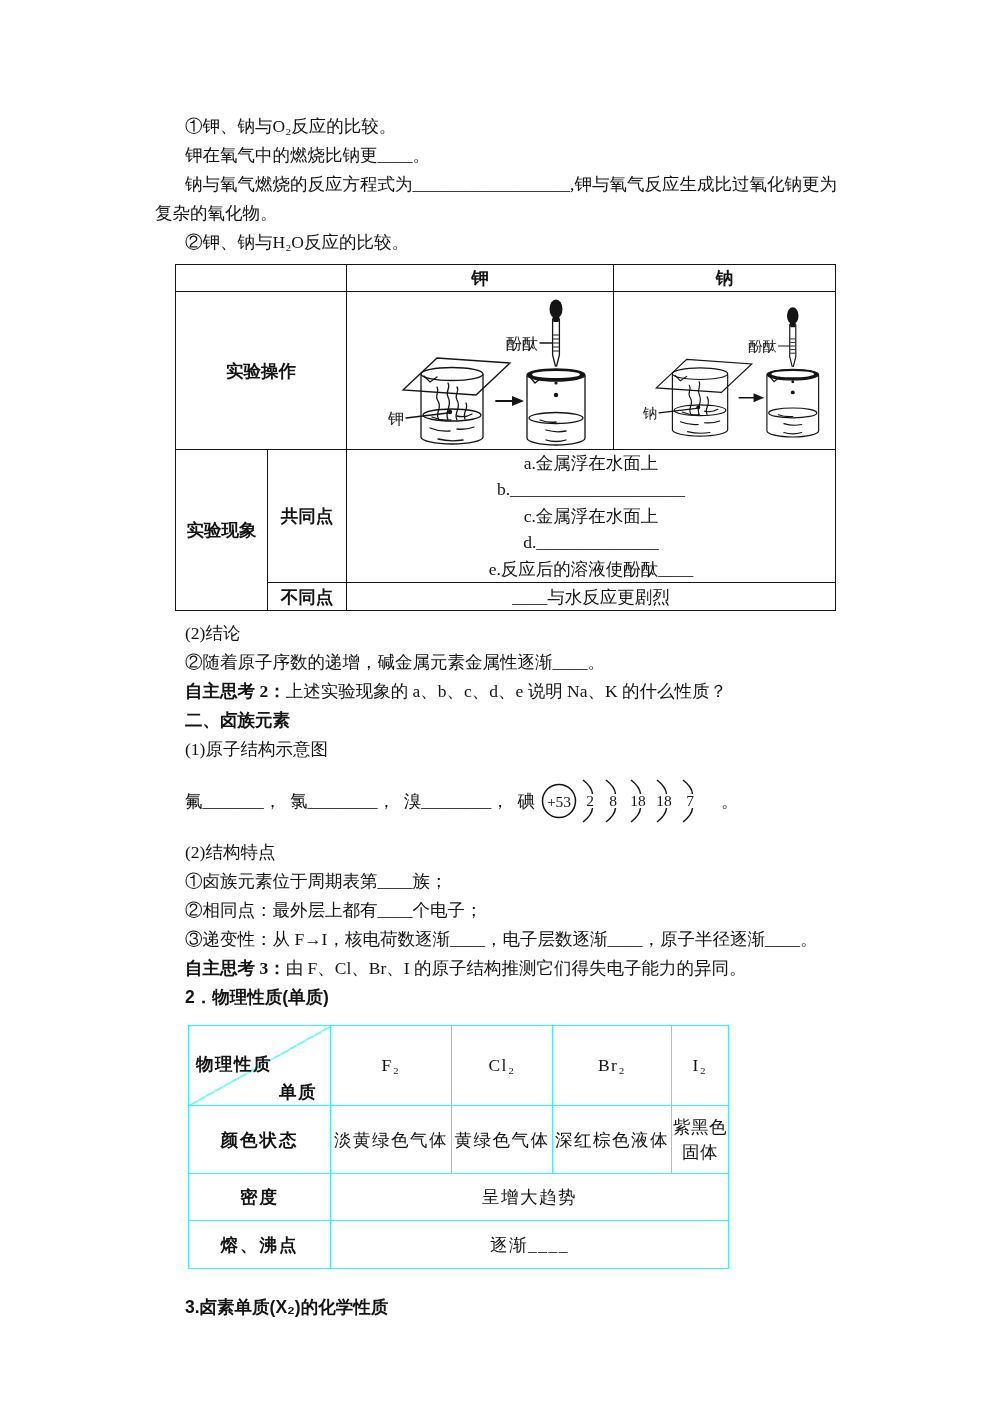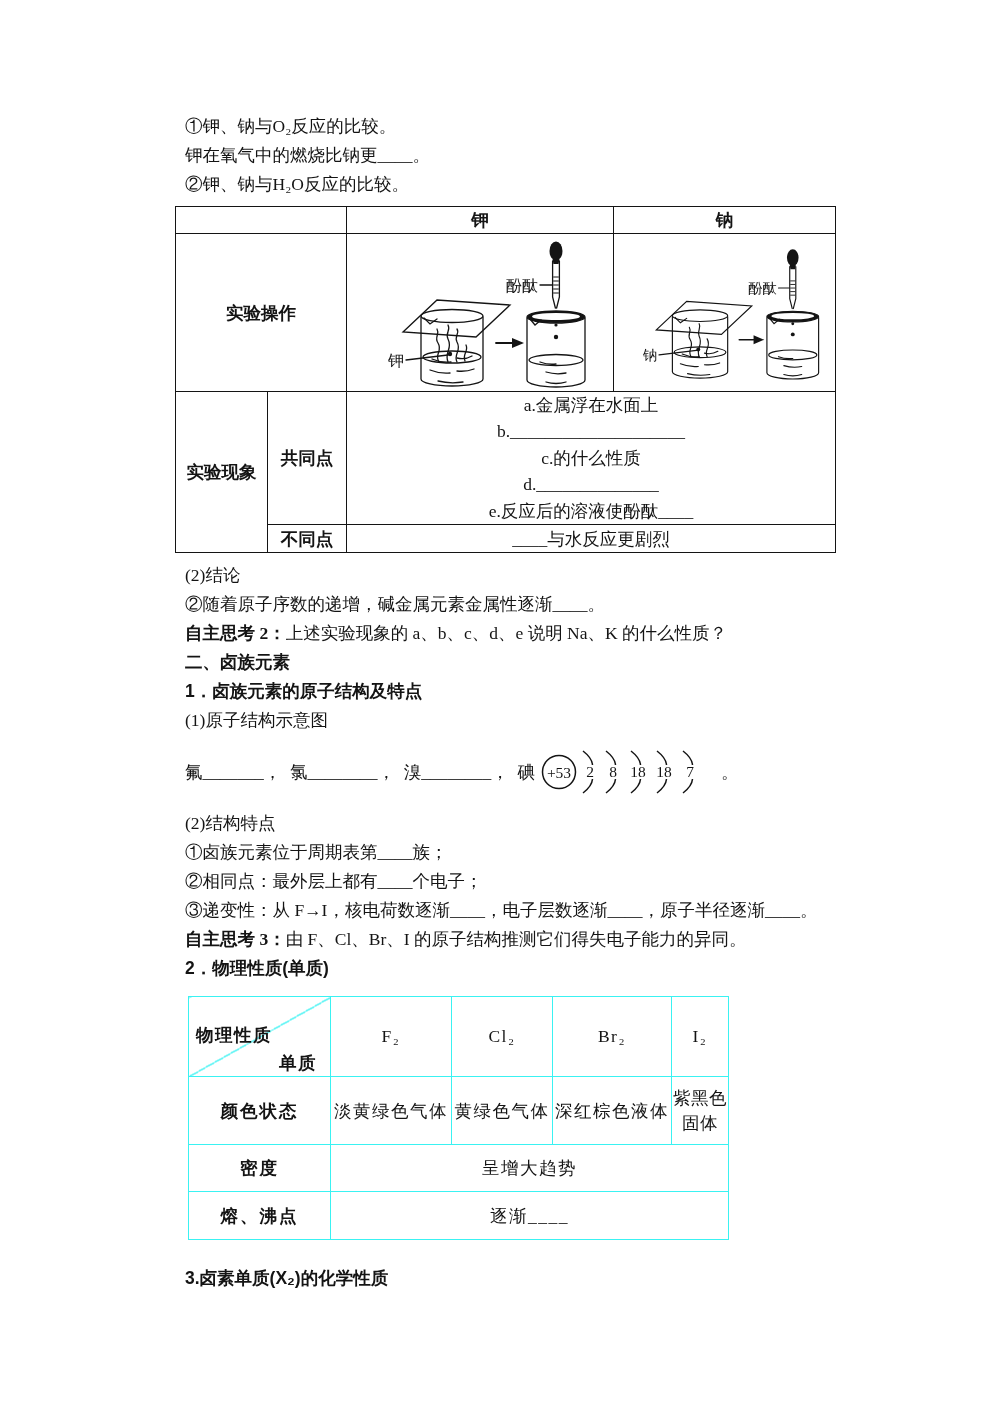--- a/index.html
+++ b/index.html
@@ -38,20 +38,21 @@
   svg text{font-family:"Liberation Serif","DejaVu Serif",serif;fill:var(--ink);}
 </style>
 </head>
 <body>
 
 <div class="page">
   <div class="doc">
 
     <p class="ind">①钾、钠与O₂反应的比较。</p>
     <p class="ind">钾在氧气中的燃烧比钠更____。</p>
+    <p class="ind">钠与氧气燃烧的反应方程式为__________________,钾与氧气反应生成比过氧化钠更为复杂的氧化物。</p>
     <p class="ind">②钾、钠与H₂O反应的比较。</p>
 
     <table class="t1">
       <colgroup>
           <col style="width:92px">
           <col style="width:79px">
           <col style="width:267px">
           <col style="width:222px">
         </colgroup>
       <tbody>
@@ -146,38 +147,37 @@
           </svg>
         </td>
       </tr>
       <tr style="height:132px">
         <td rowspan="2" class="hei">实验现象</td>
         <td class="hei">共同点</td>
         <td colspan="2">
           <div class="commonlines">
             <div>a.金属浮在水面上</div>
             <div>b.____________________</div>
-            <div>c.的什么性质</div>
+            <div>c.金属浮在水面上</div>
             <div>d.______________</div>
             <div>e.反应后的溶液使酚酞____</div>
           </div>
         </td>
       </tr>
       <tr style="height:28px">
         <td class="hei">不同点</td>
         <td colspan="2">____与水反应更剧烈</td>
       </tr>
     </tbody>
       </table>
 
     <p class="ind">(2)结论</p>
     <p class="ind">②随着原子序数的递增，碱金属元素金属性逐渐____。</p>
     <p class="ind"><span class="bp">自主思考 2：</span><span>上述实验现象的 a、b、c、d、e 说明 Na、K 的什么性质？</span></p>
     <p class="ind hei">二、卤族元素</p>
-    <p class="ind hei">1．卤族元素的原子结构及特点</p>
     <p class="ind">(1)原子结构示意图</p>
 
     <div class="atomline">
       <span class="txt">氟_______，  氯________，  溴________，  碘</span>
       <svg width="178" height="58" viewBox="0 0 178 58">
         <g stroke="#141414" stroke-width="1.5" fill="none">
           <circle cx="20" cy="29" r="16.5"></circle>
           <path d="M44,8  q9,7 9.5,14"></path>
             <path d="M53.5,36 q-0.5,7 -9.5,14"></path>
           <path d="M67,8  q9,7 9.5,14"></path>

